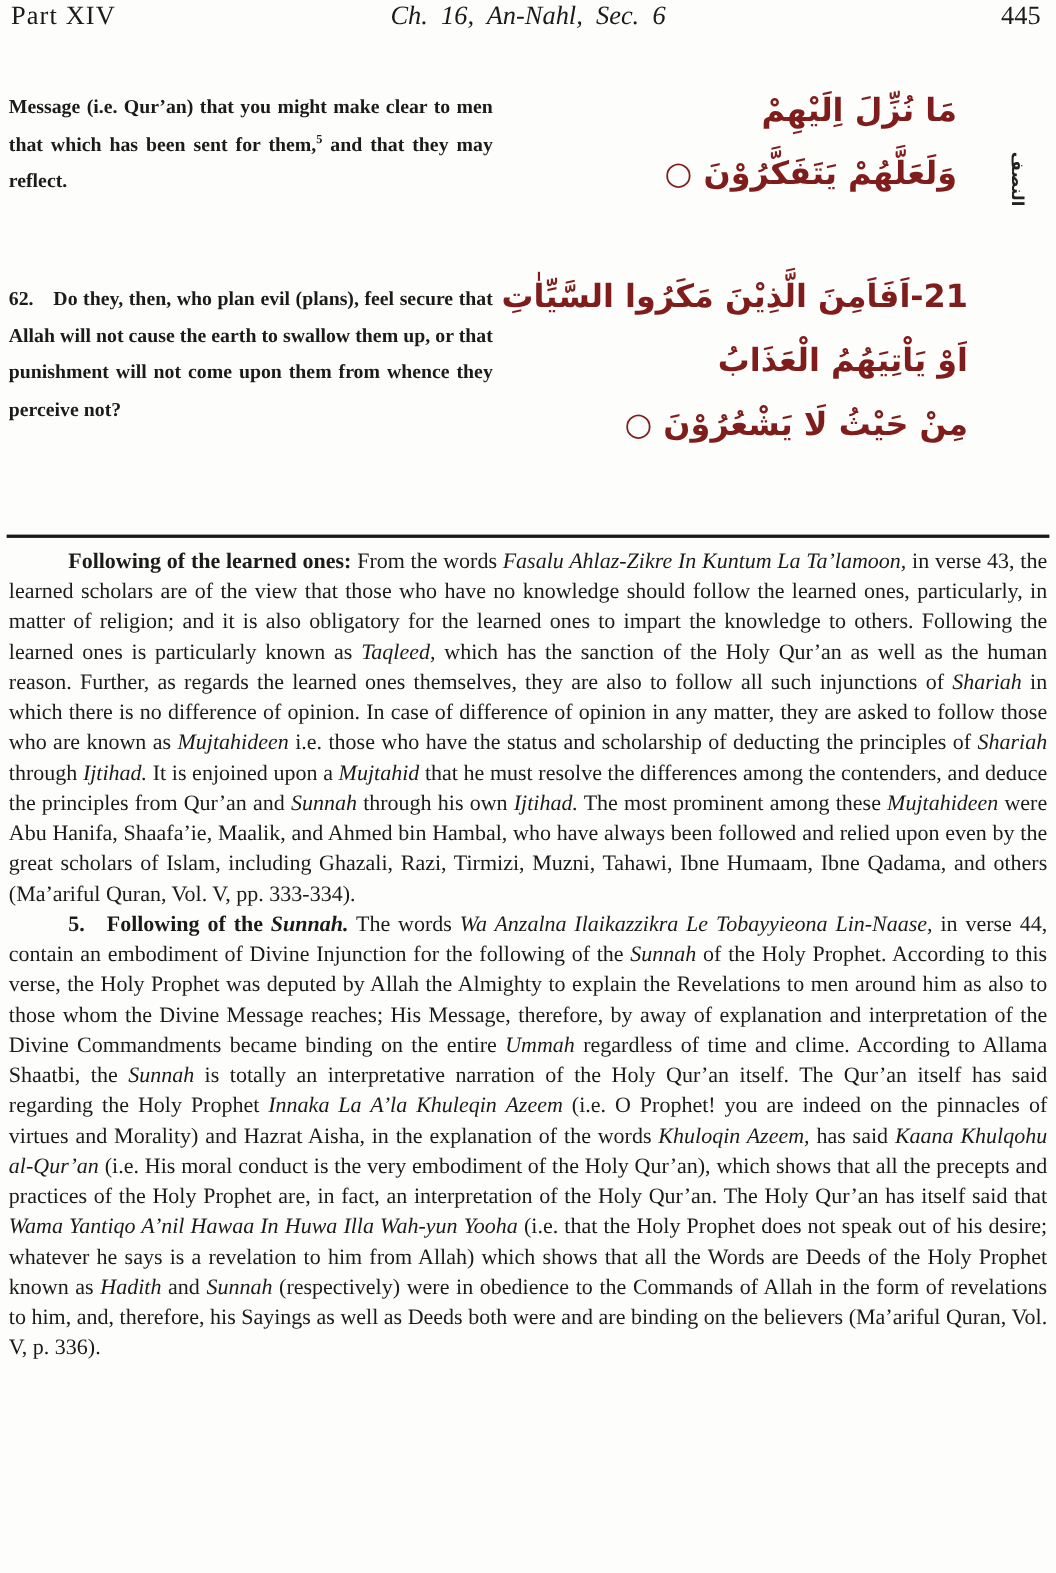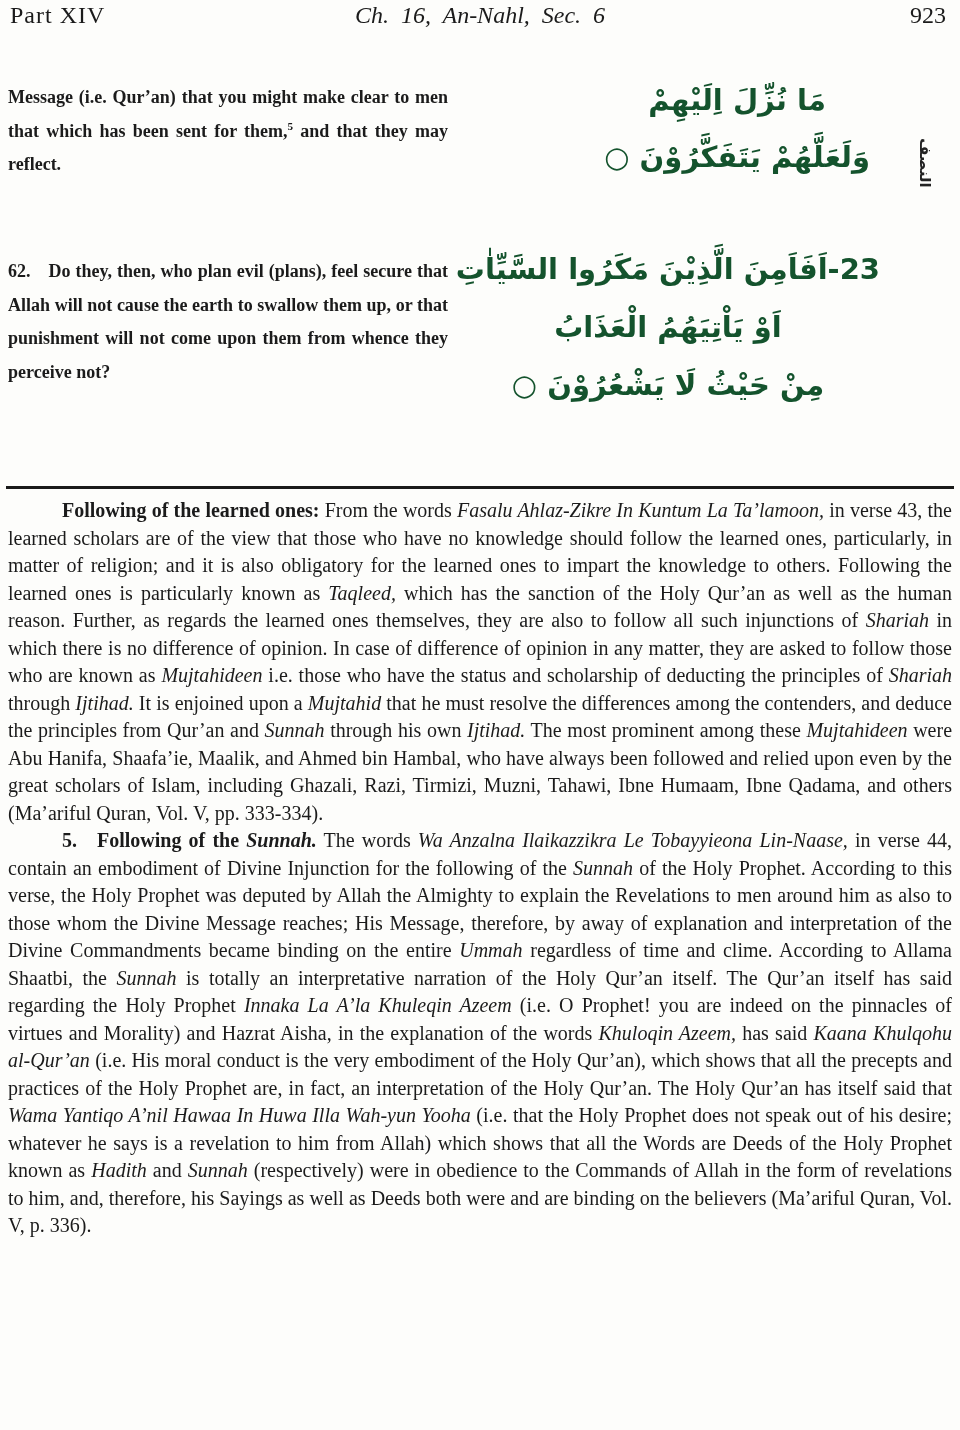--- a/index.html
+++ b/index.html
@@ -23,23 +23,23 @@
   .en-col {
     position: absolute; left: 8px; width: 440px;
     font-weight: bold; font-size: 18px; line-height: 33.5px;
     text-align: justify; text-justify: inter-word;
   }
   .en-v44 { top: 63px; }
   .en-v45 { top: 237px; }
 
   
   .ar-block {
-    position: absolute; direction: rtl; text-align: center;
+    position: absolute; direction: rtl; text-align: right;
     font-family: "DejaVu Sans", sans-serif; font-weight: 700;
-    font-size: 29px; color: #14532d;
+    font-size: 29px; color: #7f1d1d;
   }
   .ar-v44 { top: 72px;  right: 90px; line-height: 57px; }
   .ar-v45 { top: 240px; right: 80px; line-height: 58px; }
   .ar-line { white-space: nowrap; }
 
   .margin-note {
     position: absolute; top: 138px; left: 916px;
     writing-mode: vertical-rl;
     font-family: "DejaVu Sans", sans-serif; font-weight: 700;
     font-size: 15px; color: #222; letter-spacing: 2px;
@@ -62,35 +62,35 @@
   .seg-bi { font-weight: bold; font-style: italic; margin-top: 11px; }
   .seg-sup{ vertical-align: super; font-size: 0.62em; line-height: 0; }
 </style>
 </head>
 <body>
 
 <div class="page">
 
   <div class="hdr hdr-left">Part XIV</div>
   <div class="hdr hdr-center">Ch. 16, An-Nahl, Sec. 6</div>
-  <div class="hdr hdr-right">923</div>
+  <div class="hdr hdr-right">445</div>
 
   <p class="en-col en-v44"><span class="seg-n">Message (i.e. Qur’an) that you might make clear to men that which has been sent for them,</span><span class="seg-sup">5</span><span class="seg-n"> and that they may reflect.</span></p>
 
   <p class="en-col en-v45"><span class="seg-n">62.</span><span class="seg-n">  </span><span class="seg-n">Do they, then, who plan evil (plans), feel secure that Allah will not cause the earth to swallow them up, or that punishment will not come upon them from whence they perceive not?</span></p>
 
   <div class="ar-block ar-v44">
       <div class="ar-line">مَا نُزِّلَ اِلَيْهِمْ</div>
       <div class="ar-line">وَلَعَلَّهُمْ يَتَفَكَّرُوْنَ ○</div>
     </div>
 
   <div class="margin-note">النصف</div>
 
   <div class="ar-block ar-v45">
-      <div class="ar-line">23-اَفَاَمِنَ الَّذِيْنَ مَكَرُوا السَّيِّاٰتِ</div>
+      <div class="ar-line">21-اَفَاَمِنَ الَّذِيْنَ مَكَرُوا السَّيِّاٰتِ</div>
       <div class="ar-line">اَوْ يَاْتِيَهُمُ الْعَذَابُ</div>
       <div class="ar-line">مِنْ حَيْثُ لَا يَشْعُرُوْنَ ○</div>
     </div>
 
   <div class="rule"></div>
 
   <div class="commentary">
     <p><span class="seg-b">Following of the learned ones:</span><span class="seg-n"> From the words </span><span class="seg-i">Fasalu Ahlaz-Zikre In Kuntum La Ta’lamoon,</span><span class="seg-n"> in verse 43, the learned scholars are of the view that those who have no knowledge should follow the learned ones, particularly, in matter of religion; and it is also obligatory for the learned ones to impart the knowledge to others. Following the learned ones is particularly known as </span><span class="seg-i">Taqleed,</span><span class="seg-n"> which has the sanction of the Holy Qur’an as well as the human reason. Further, as regards the learned ones themselves, they are also to follow all such injunctions of </span><span class="seg-i">Shariah</span><span class="seg-n"> in which there is no difference of opinion. In case of difference of opinion in any matter, they are asked to follow those who are known as </span><span class="seg-i">Mujtahideen</span><span class="seg-n"> i.e. those who have the status and scholarship of deducting the principles of </span><span class="seg-i">Shariah</span><span class="seg-n"> through </span><span class="seg-i">Ijtihad.</span><span class="seg-n"> It is enjoined upon a </span><span class="seg-i">Mujtahid</span><span class="seg-n"> that he must resolve the differences among the contenders, and deduce the principles from Qur’an and </span><span class="seg-i">Sunnah</span><span class="seg-n"> through his own </span><span class="seg-i">Ijtihad.</span><span class="seg-n"> The most prominent among these </span><span class="seg-i">Mujtahideen</span><span class="seg-n"> were Abu Hanifa, Shaafa’ie, Maalik, and Ahmed bin Hambal, who have always been followed and relied upon even by the great scholars of Islam, including Ghazali, Razi, Tirmizi, Muzni, Tahawi, Ibne Humaam, Ibne Qadama, and others (Ma’ariful Quran, Vol. V, pp. 333-334).</span></p>
     <p><span class="seg-b">5.</span><span class="seg-n">  </span><span class="seg-b">Following of the </span><span class="seg-bi">Sunnah.</span><span class="seg-n"> The words </span><span class="seg-i">Wa Anzalna Ilaikazzikra Le Tobayyieona Lin-Naase,</span><span class="seg-n"> in verse 44, contain an embodiment of Divine Injunction for the following of the </span><span class="seg-i">Sunnah</span><span class="seg-n"> of the Holy Prophet. According to this verse, the Holy Prophet was deputed by Allah the Almighty to explain the Revelations to men around him as also to those whom the Divine Message reaches; His Message, therefore, by away of explanation and interpretation of the Divine Commandments became binding on the entire </span><span class="seg-i">Ummah</span><span class="seg-n"> regardless of time and clime. According to Allama Shaatbi, the </span><span class="seg-i">Sunnah</span><span class="seg-n"> is totally an interpretative narration of the Holy Qur’an itself. The Qur’an itself has said regarding the Holy Prophet </span><span class="seg-i">Innaka La A’la Khuleqin Azeem</span><span class="seg-n"> (i.e. O Prophet! you are indeed on the pinnacles of virtues and Morality) and Hazrat Aisha, in the explanation of the words </span><span class="seg-i">Khuloqin Azeem,</span><span class="seg-n"> has said </span><span class="seg-i">Kaana Khulqohu al-Qur’an</span><span class="seg-n"> (i.e. His moral conduct is the very embodiment of the Holy Qur’an), which shows that all the precepts and practices of the Holy Prophet are, in fact, an interpretation of the Holy Qur’an. The Holy Qur’an has itself said that </span><span class="seg-i">Wama Yantiqo A’nil Hawaa In Huwa Illa Wah-yun Yooha</span><span class="seg-n"> (i.e. that the Holy Prophet does not speak out of his desire; whatever he says is a revelation to him from Allah) which shows that all the Words are Deeds of the Holy Prophet known as </span><span class="seg-i">Hadith</span><span class="seg-n"> and </span><span class="seg-i">Sunnah</span><span class="seg-n"> (respectively) were in obedience to the Commands of Allah in the form of revelations to him, and, therefore, his Sayings as well as Deeds both were and are binding on the believers (Ma’ariful Quran, Vol. V, p. 336).</span></p>
   </div>

